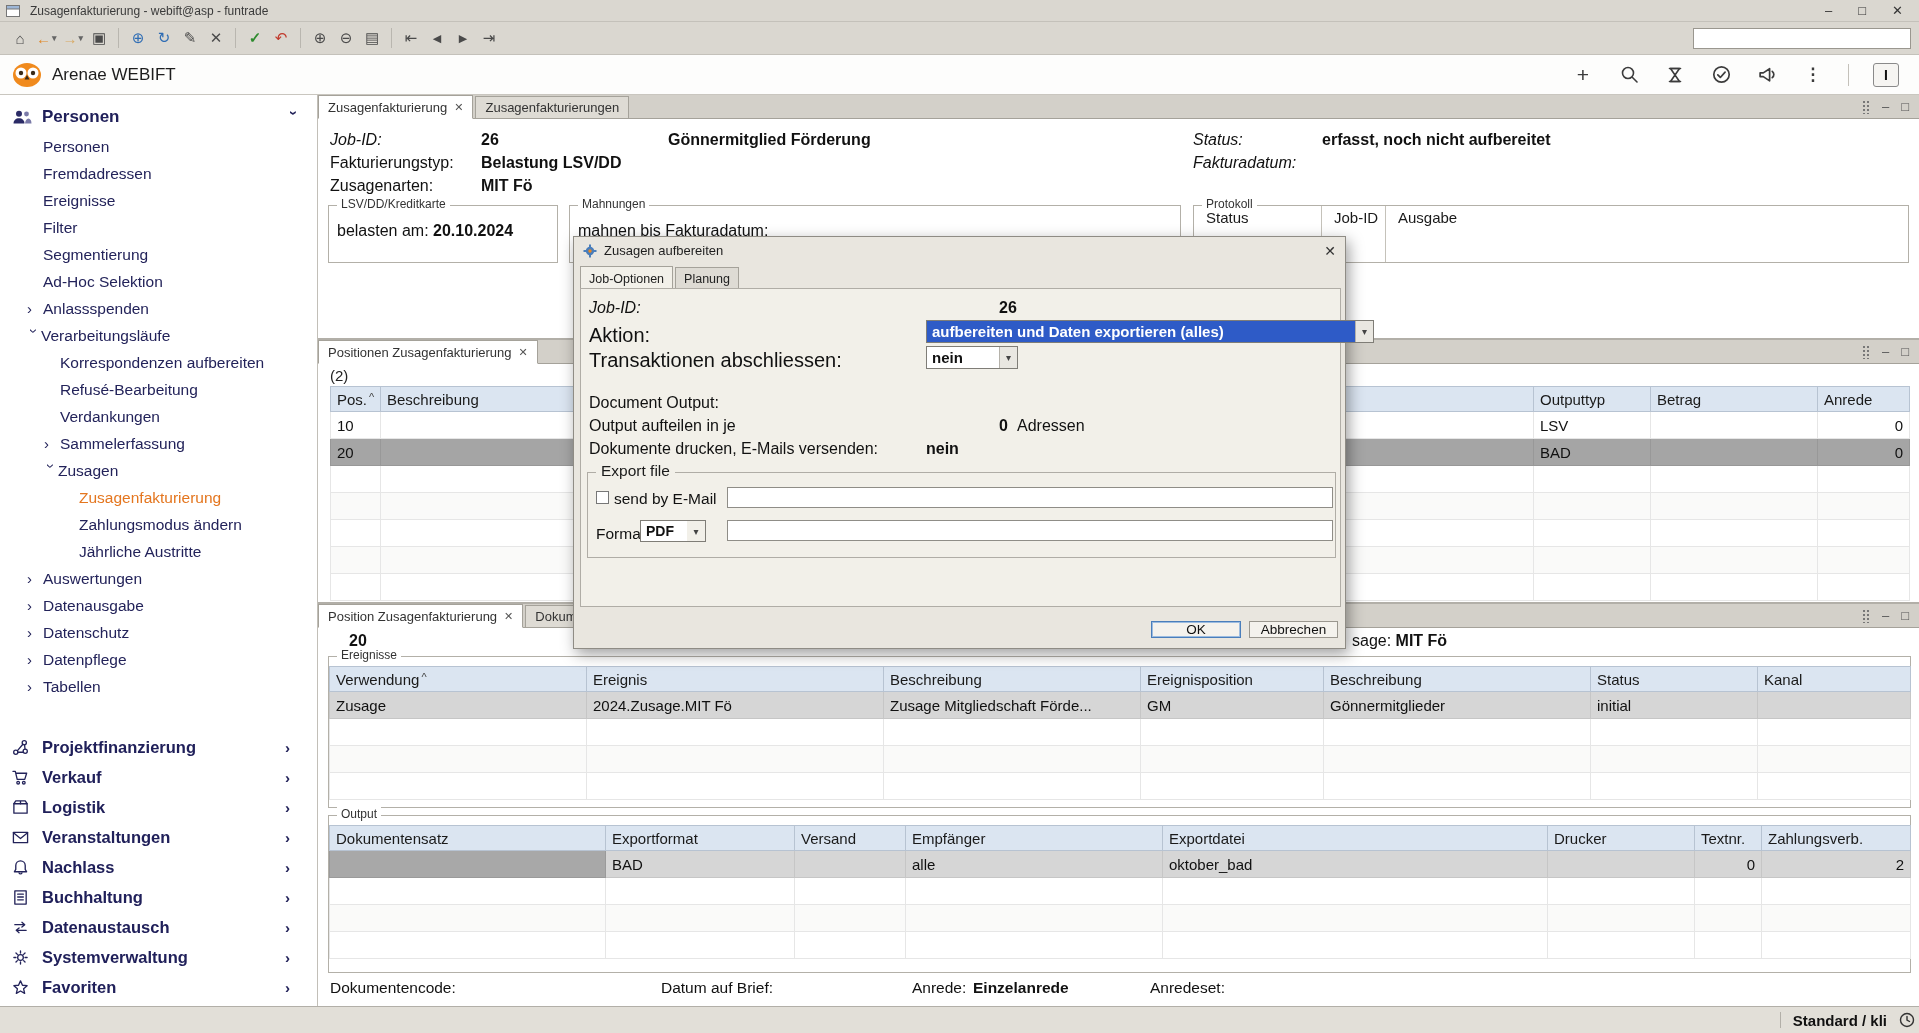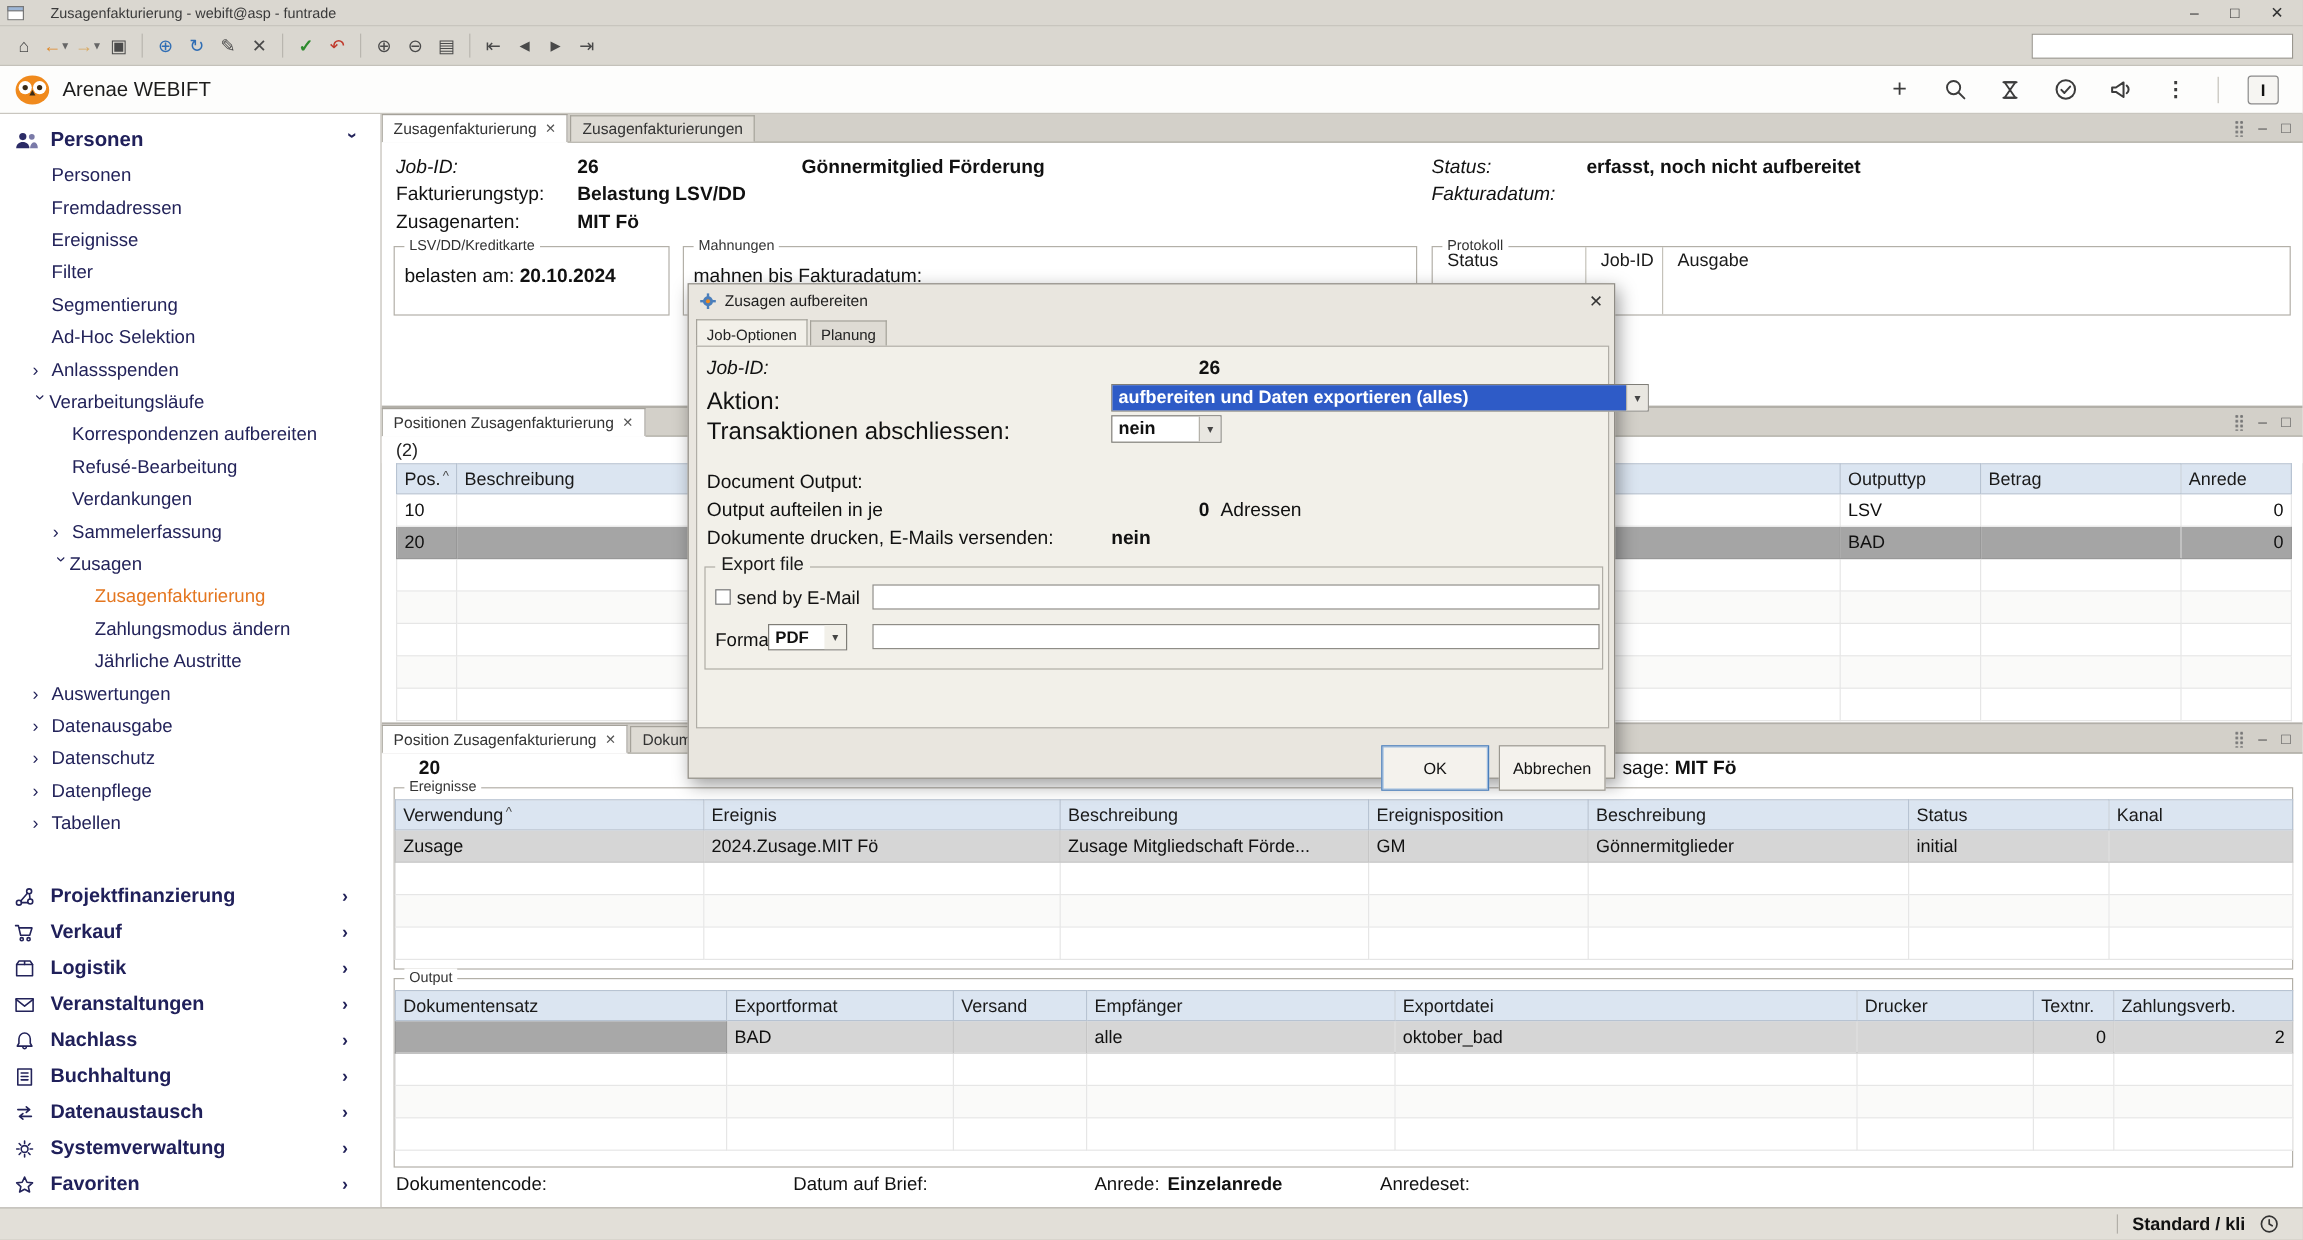--- a/index.html
+++ b/index.html
@@ -1,20 +1,20 @@
 <!DOCTYPE html>
 <html lang="de"><head>
 <meta charset="utf-8">
 <style>
   *{box-sizing:border-box;margin:0;padding:0}
   html,body{width:1919px;height:1033px;overflow:hidden;background:#d6d2ca;color:#111;
     font-family:"Liberation Sans",sans-serif;font-size:15px}
 
   
-  .titlebar{height:22px;background:#dad7d0;border-bottom:1px solid #c4c1ba;display:flex;align-items:center;gap:22px;padding:0 6px;font-size:12px;color:#3a3a3a}
+  .titlebar{height:22px;background:#dad7d0;border-bottom:1px solid #c4c1ba;display:flex;align-items:center;gap:10px;padding:0 6px;font-size:12px;color:#3a3a3a}
   .win-controls{margin-left:auto;display:flex;gap:26px;padding-right:10px;font-size:13px;color:#333}
   .wbtn{cursor:default}
 
   .toolbar{height:33px;background:#dad7d0;border-bottom:1px solid #c4c1ba;display:flex;align-items:center;gap:2px;padding:0 8px}
   .tbtn{min-width:24px;height:24px;display:flex;align-items:center;justify-content:center;font-size:15px;color:#4a4a4a;border-radius:3px;padding:0 2px}
   .tbtn .dd{font-size:9px;margin-left:1px;color:#666}
   .tb-sep{width:1px;height:20px;background:#b9b6af;margin:0 5px}
   .tb-orange{color:#e08a2a;font-weight:bold} 
   .c-blue{color:#2f6db4}.c-green{color:#2e8b2e;font-weight:bold}.c-red{color:#c0392b}.c-faded{color:#d8a963;font-weight:bold}
   .toolbar input{margin-left:auto;width:218px;height:21px;border:1px solid #9a978f;background:#fff;font-size:13px;padding:0 4px;font-family:inherit}
@@ -99,25 +99,25 @@
   .dlg-page .f{position:absolute;font-size:15.5px;white-space:nowrap}
   .combo{position:absolute;display:flex;align-items:stretch;background:#fff;border:1px solid #7f7d77;height:23px}
   .combo-text{flex:1;display:flex;align-items:center;padding:0 5px;font-size:15px;font-weight:bold;overflow:hidden;white-space:nowrap}
   .combo-text.sel{background:#2e5bc7;color:#fff}
   .combo-btn{width:18px;background:#e9e7e1;border-left:1px solid #b5b2aa;display:flex;align-items:center;justify-content:center;font-size:10px;color:#444}
   .txt{position:absolute;height:21px;border:1px solid #8f8d87;background:#fff;font-size:14px;padding:0 4px;font-family:inherit}
   .dlg-fieldset{position:absolute;border:1px solid #b0ada6}
   .dlg-fieldset .legend{position:absolute;top:-11px;left:8px;background:#f2f0e9;padding:0 5px;font-size:15.5px;color:#1a1a1a}
   .cb{position:absolute;width:13px;height:13px;border:1px solid #777;background:#fff}
   .small{font-size:12.5px}
-  .btn{position:absolute;height:38px;font-size:13.5px;background:#f4f2ed;border:1px solid #9a978f;border-radius:0;font-family:inherit;color:#111}
+  .btn{position:absolute;height:17px;font-size:13.5px;background:#f4f2ed;border:1px solid #9a978f;border-radius:0;font-family:inherit;color:#111}
   .btn.default{border-color:#4a7ebb;box-shadow:inset 0 0 0 1px #9cbce0}
 
   
-  .statusbar{height:27px;background:#e2dfd8;border-top:1px solid #b2afa8;display:flex;align-items:center;justify-content:flex-end;gap:12px;padding:0 20px;font-size:15px}
+  .statusbar{height:27px;background:#e2dfd8;border-top:1px solid #b2afa8;display:flex;align-items:center;justify-content:flex-end;gap:12px;padding:0 4px;font-size:15px}
   .sb-div{width:1px;height:16px;background:#b2afa8}
   .sb-text{font-weight:bold;color:#111}
 </style>
 </head>
 <body>
 
 <div class="titlebar">
   <svg width="14" height="12">
       <rect x="0.5" y="0.5" width="13" height="11" fill="#fff" stroke="#777"></rect>
       <rect x="0.5" y="0.5" width="13" height="3.5" fill="#9db6d6" stroke="#777"></rect>

